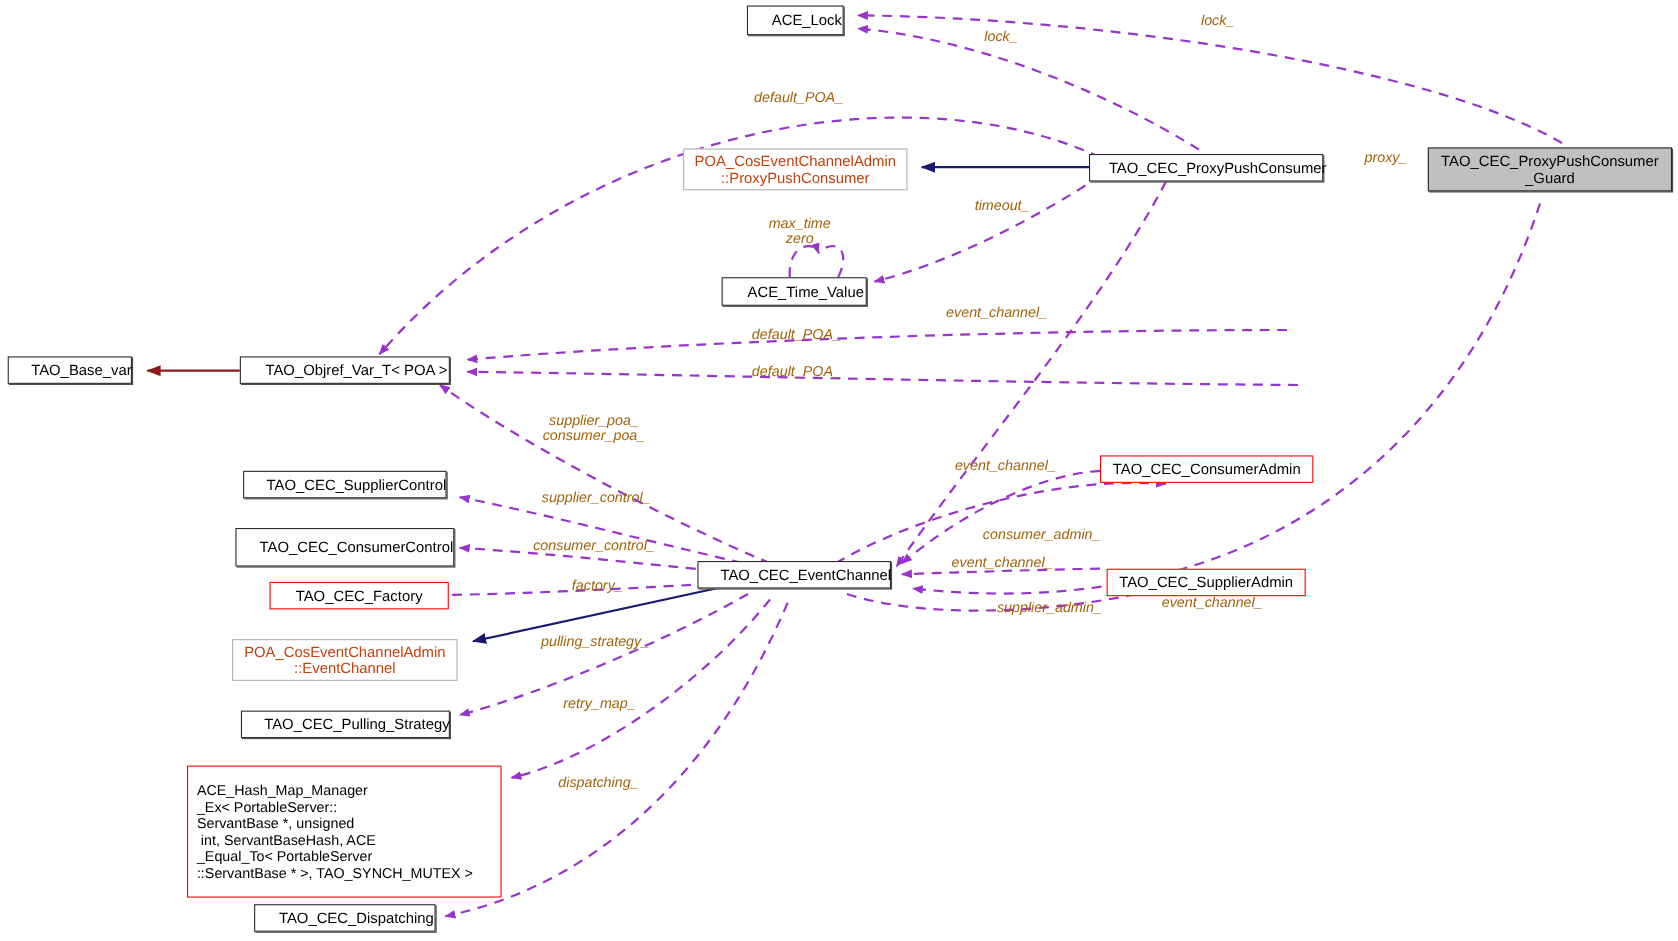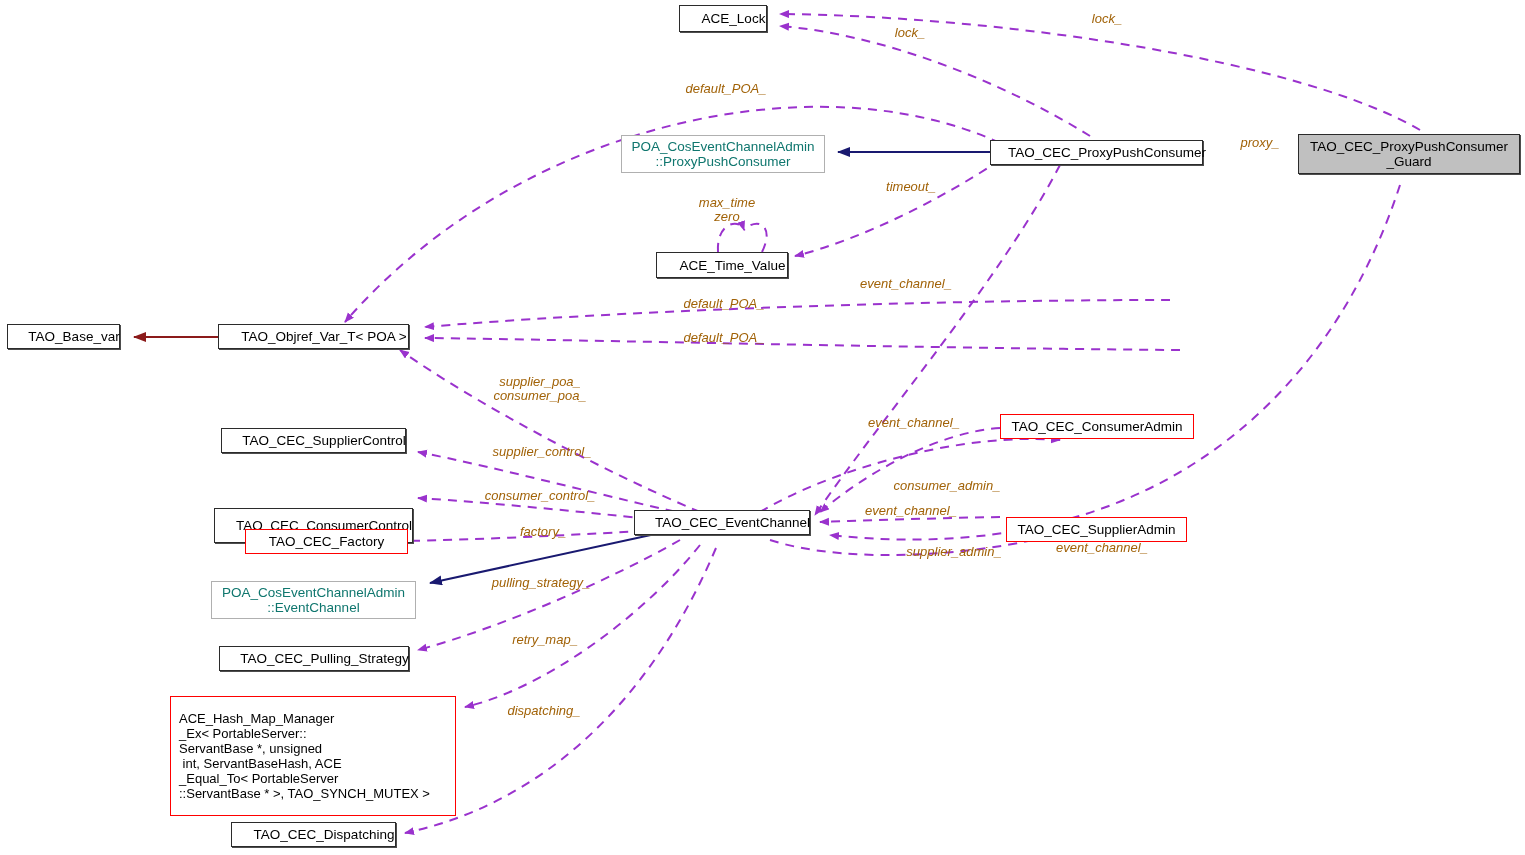--- a/index.html
+++ b/index.html
@@ -30,21 +30,21 @@
     text-align: center;
     font-size: 13.5px;
     line-height: 15px;
     color: #000000;
     white-space: pre;
     background: #ffffff;
     border: 1px solid #000000;
   }
   .node.black   { border: 1px solid #2b2b2b; box-shadow: 1px 1px 0 0 #4d4d4d; padding-left: 21px; }
   .node.red     { border: 1px solid #ff0000; }
-  .node.gray    { border: 1px solid #b0b0b0; color: #0f766e; }
+  .node.gray    { border: 1px solid #b0b0b0; color: #c2410c; }
   .node.focus   { border: 1px solid #2b2b2b; background: #c0c0c0; box-shadow: 1px 1px 0 0 #4d4d4d; }
   .node.multiline { line-height: 15px; }
   .node.leftalign { justify-content: flex-start; text-align: left; padding-left: 8px; }
 
   .edge-label {
     position: absolute;
     font-size: 13px;
     line-height: 14px;
     color: #a16207;
     white-space: pre;
@@ -155,21 +155,21 @@
   </div>
 
   <div class="node black" style="left:218px; top:324px; width:191px; height:25px;">
     <span>TAO_Objref_Var_T&lt; POA &gt;</span>
   </div>
 
   <div class="node black" style="left:221px; top:428px; width:185px; height:25px;">
     <span>TAO_CEC_SupplierControl</span>
   </div>
 
-  <div class="node black" style="left:214px; top:480px; width:199px; height:35px;margin-top:28px;">
+  <div class="node black" style="left:214px; top:480px; width:199px; height:35px;">
     <span>TAO_CEC_ConsumerControl</span>
   </div>
 
   <div class="node red" style="left:245px; top:529px; width:163px; height:25px;">
     <span>TAO_CEC_Factory</span>
   </div>
 
   <div class="node gray multiline" style="left:211px; top:581px; width:205px; height:38px;">
     <span>POA_CosEventChannelAdmin
 ::EventChannel</span>

